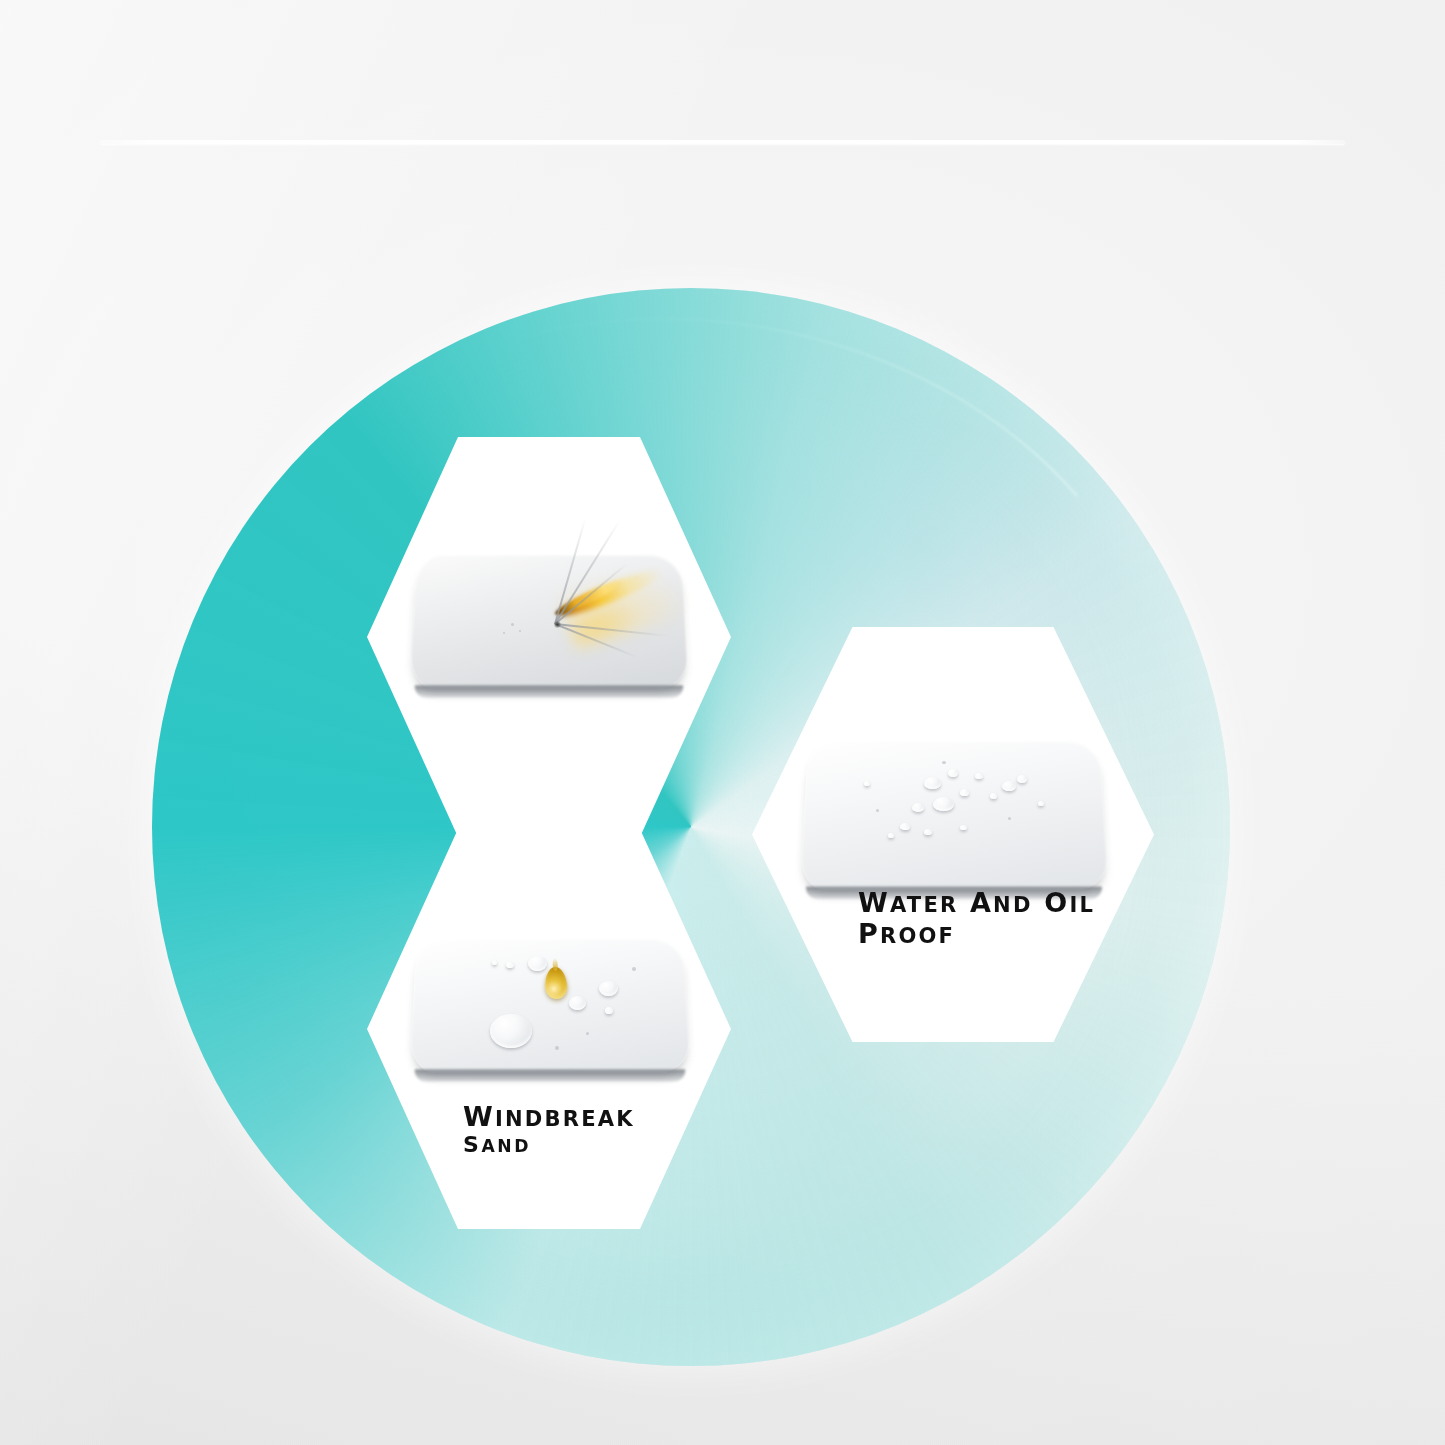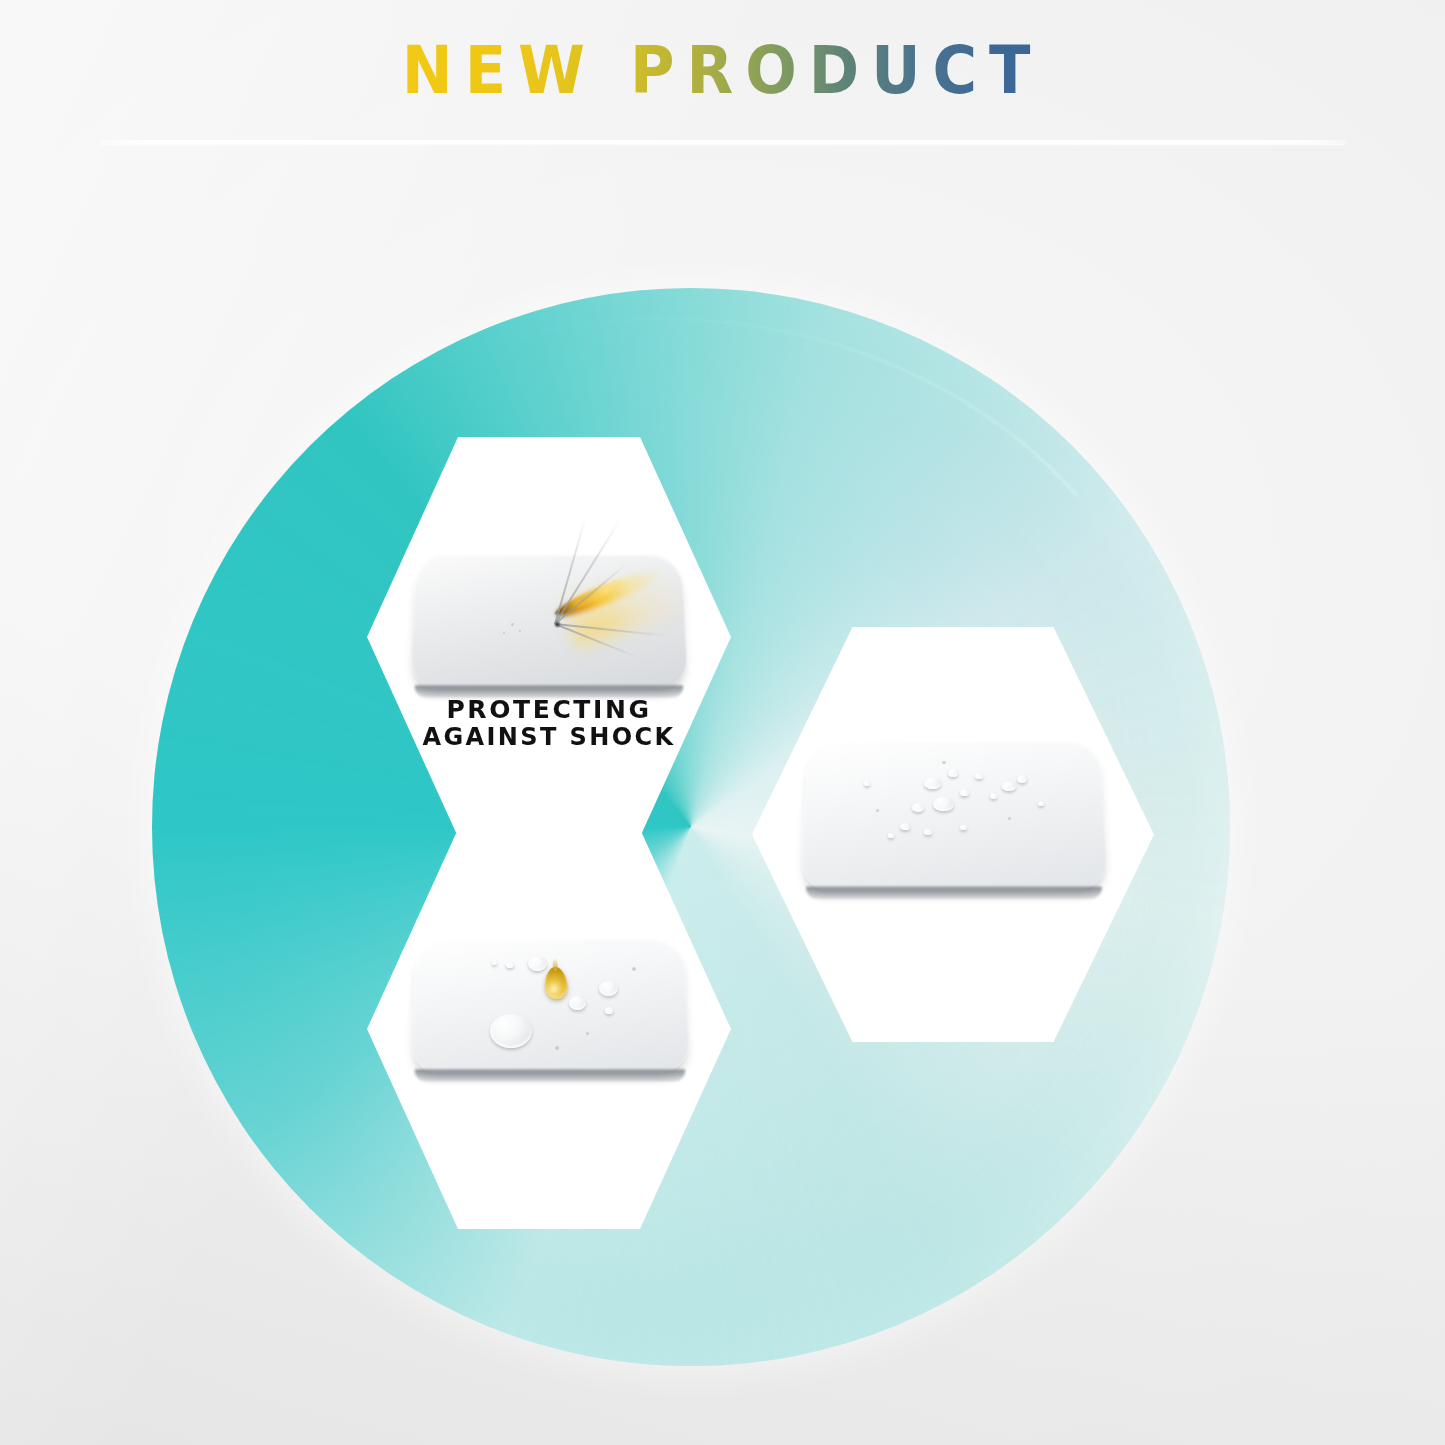--- a/index.html
+++ b/index.html
@@ -335,23 +335,20 @@
     background: rgba(190,195,200,0.75);
   }
 </style>
 </head>
 <body>
 
 <div id="stage">
 
   <div class="bg-sheen"></div>
 
-  <div class="title-wrap">
-    <div class="main-title">NEW PRODUCT</div>
-  </div>
 
   <div class="divider"></div>
 
 
   <div class="bubble">
     <div class="bubble-sheen"></div>
     <div class="bubble-arc"></div>
     <div class="bubble-rim"></div>
   </div>
 
@@ -369,24 +366,20 @@
           <div class="whisker w3"></div>
           <div class="whisker w4"></div>
           <div class="whisker w5"></div>
           <div class="point"></div>
         </div>
         <div class="speck" style="left:36%;top:52%;width:3px;height:3px;"></div>
         <div class="speck" style="left:39%;top:56%;width:2px;height:2px;"></div>
         <div class="speck" style="left:33%;top:57%;width:2px;height:2px;"></div>
       </div>
 
-      <div class="hex-label" id="label-shock">
-        <span class="row lg">PROTECTING</span>
-        <span class="row sm">AGAINST SHOCK</span>
-      </div>
 
     </div>
   </div>
 
   <div class="hex" id="hex-water">
     <div class="hex-inner">
 
       <div class="lens-stage" id="lens-water">
         <div class="lens-body bright"></div>
 
@@ -403,20 +396,24 @@
         <div class="drop flat" style="left:28%;top:60%;width:6px;height:5px;"></div>
         <div class="drop flat" style="left:40%;top:58%;width:8px;height:6px;"></div>
         <div class="drop flat" style="left:52%;top:56%;width:7px;height:5px;"></div>
         <div class="drop flat" style="left:20%;top:34%;width:6px;height:5px;"></div>
         <div class="drop flat" style="left:78%;top:44%;width:6px;height:5px;"></div>
         <div class="speck" style="left:46%;top:24%;width:4px;height:3px;"></div>
         <div class="speck" style="left:24%;top:48%;width:3px;height:3px;"></div>
         <div class="speck" style="left:68%;top:52%;width:3px;height:3px;"></div>
       </div>
 
+      <div class="hex-label" id="label-water">
+        <span class="row lg"><span>W</span><span style="font-size: 0.78em;">ATER</span> <span>A</span><span style="font-size: 0.78em;">ND</span> <span>O</span><span style="font-size: 0.78em;">IL</span></span>
+        <span class="row lg"><span>P</span><span style="font-size: 0.78em;">ROOF</span></span>
+      </div>
 
     </div>
   </div>
 
   <div class="hex" id="hex-wind">
     <div class="hex-inner">
 
       <div class="lens-stage" id="lens-wind">
         <div class="lens-body bright"></div>
 
@@ -427,17 +424,21 @@
         <div class="drop" style="left:57%;top:46%;width:17px;height:14px;"></div>
         <div class="drop" style="left:68%;top:38%;width:19px;height:15px;"></div>
         <div class="drop" style="left:70%;top:52%;width:8px;height:7px;"></div>
         <div class="speck" style="left:80%;top:30%;width:4px;height:4px;"></div>
         <div class="speck" style="left:52%;top:74%;width:4px;height:4px;"></div>
         <div class="speck" style="left:63%;top:66%;width:3px;height:3px;"></div>
 
         <div class="oil-drop" style="left:48%;top:30%;"></div>
       </div>
 
+      <div class="hex-label" id="label-wind">
+        <span class="row lg"><span>W</span><span style="font-size: 0.78em;">INDBREAK</span></span>
+        <span class="row sm"><span>S</span><span style="font-size: 0.78em;">AND</span></span>
+      </div>
 
     </div>
   </div>
 
 </div>
 
 </body></html>

